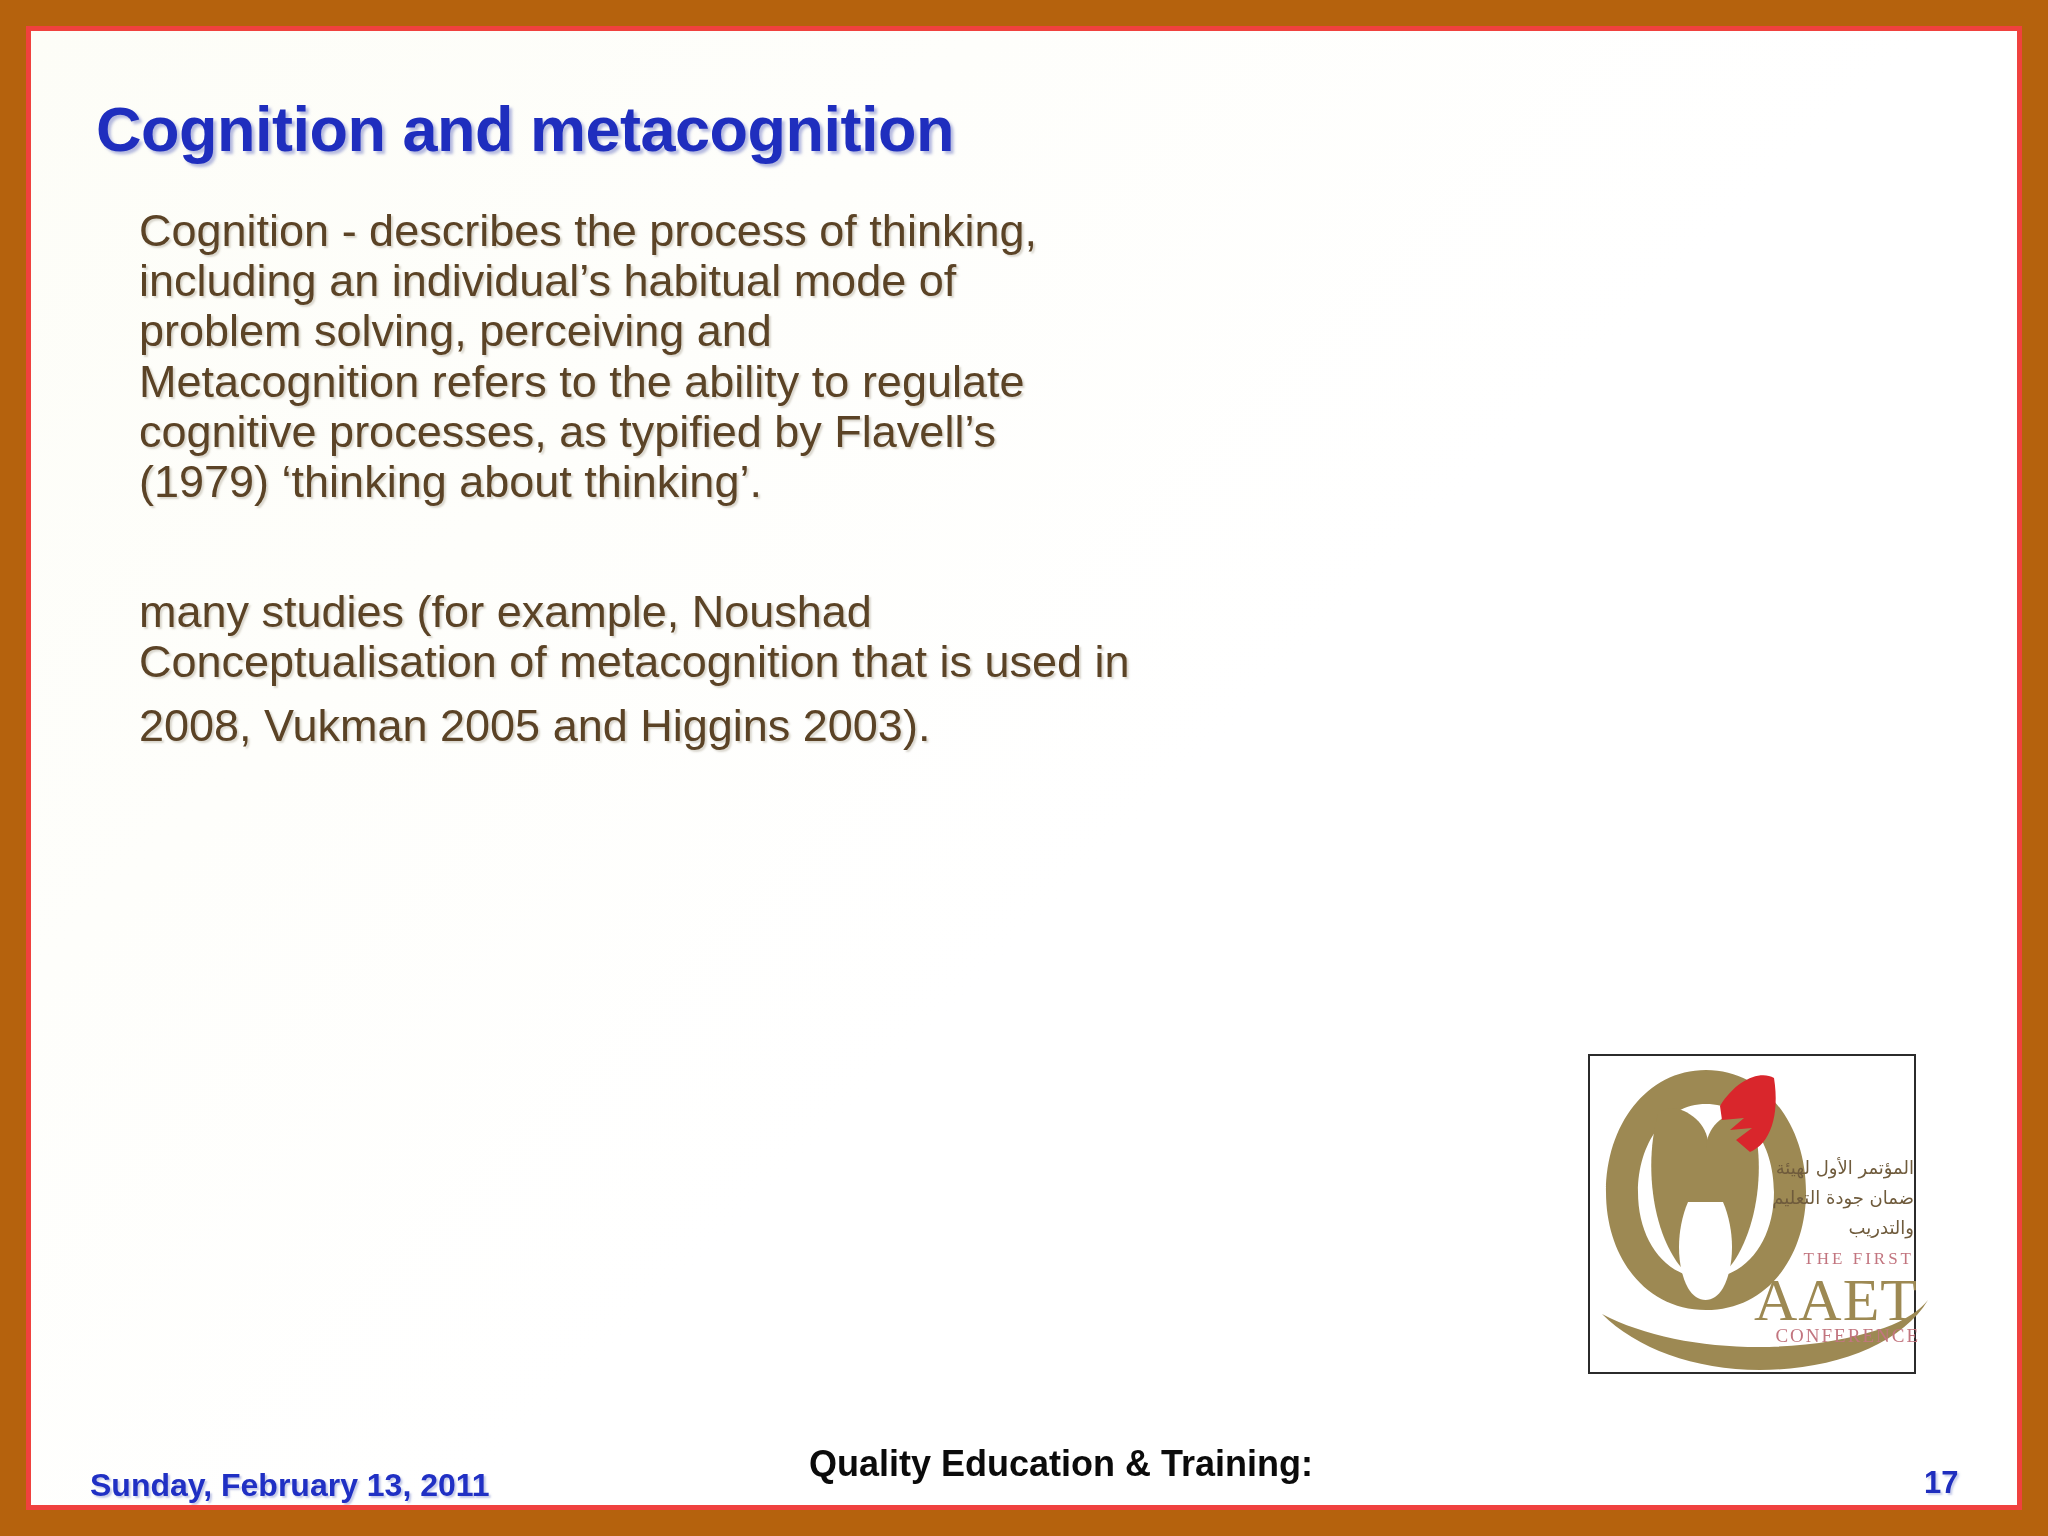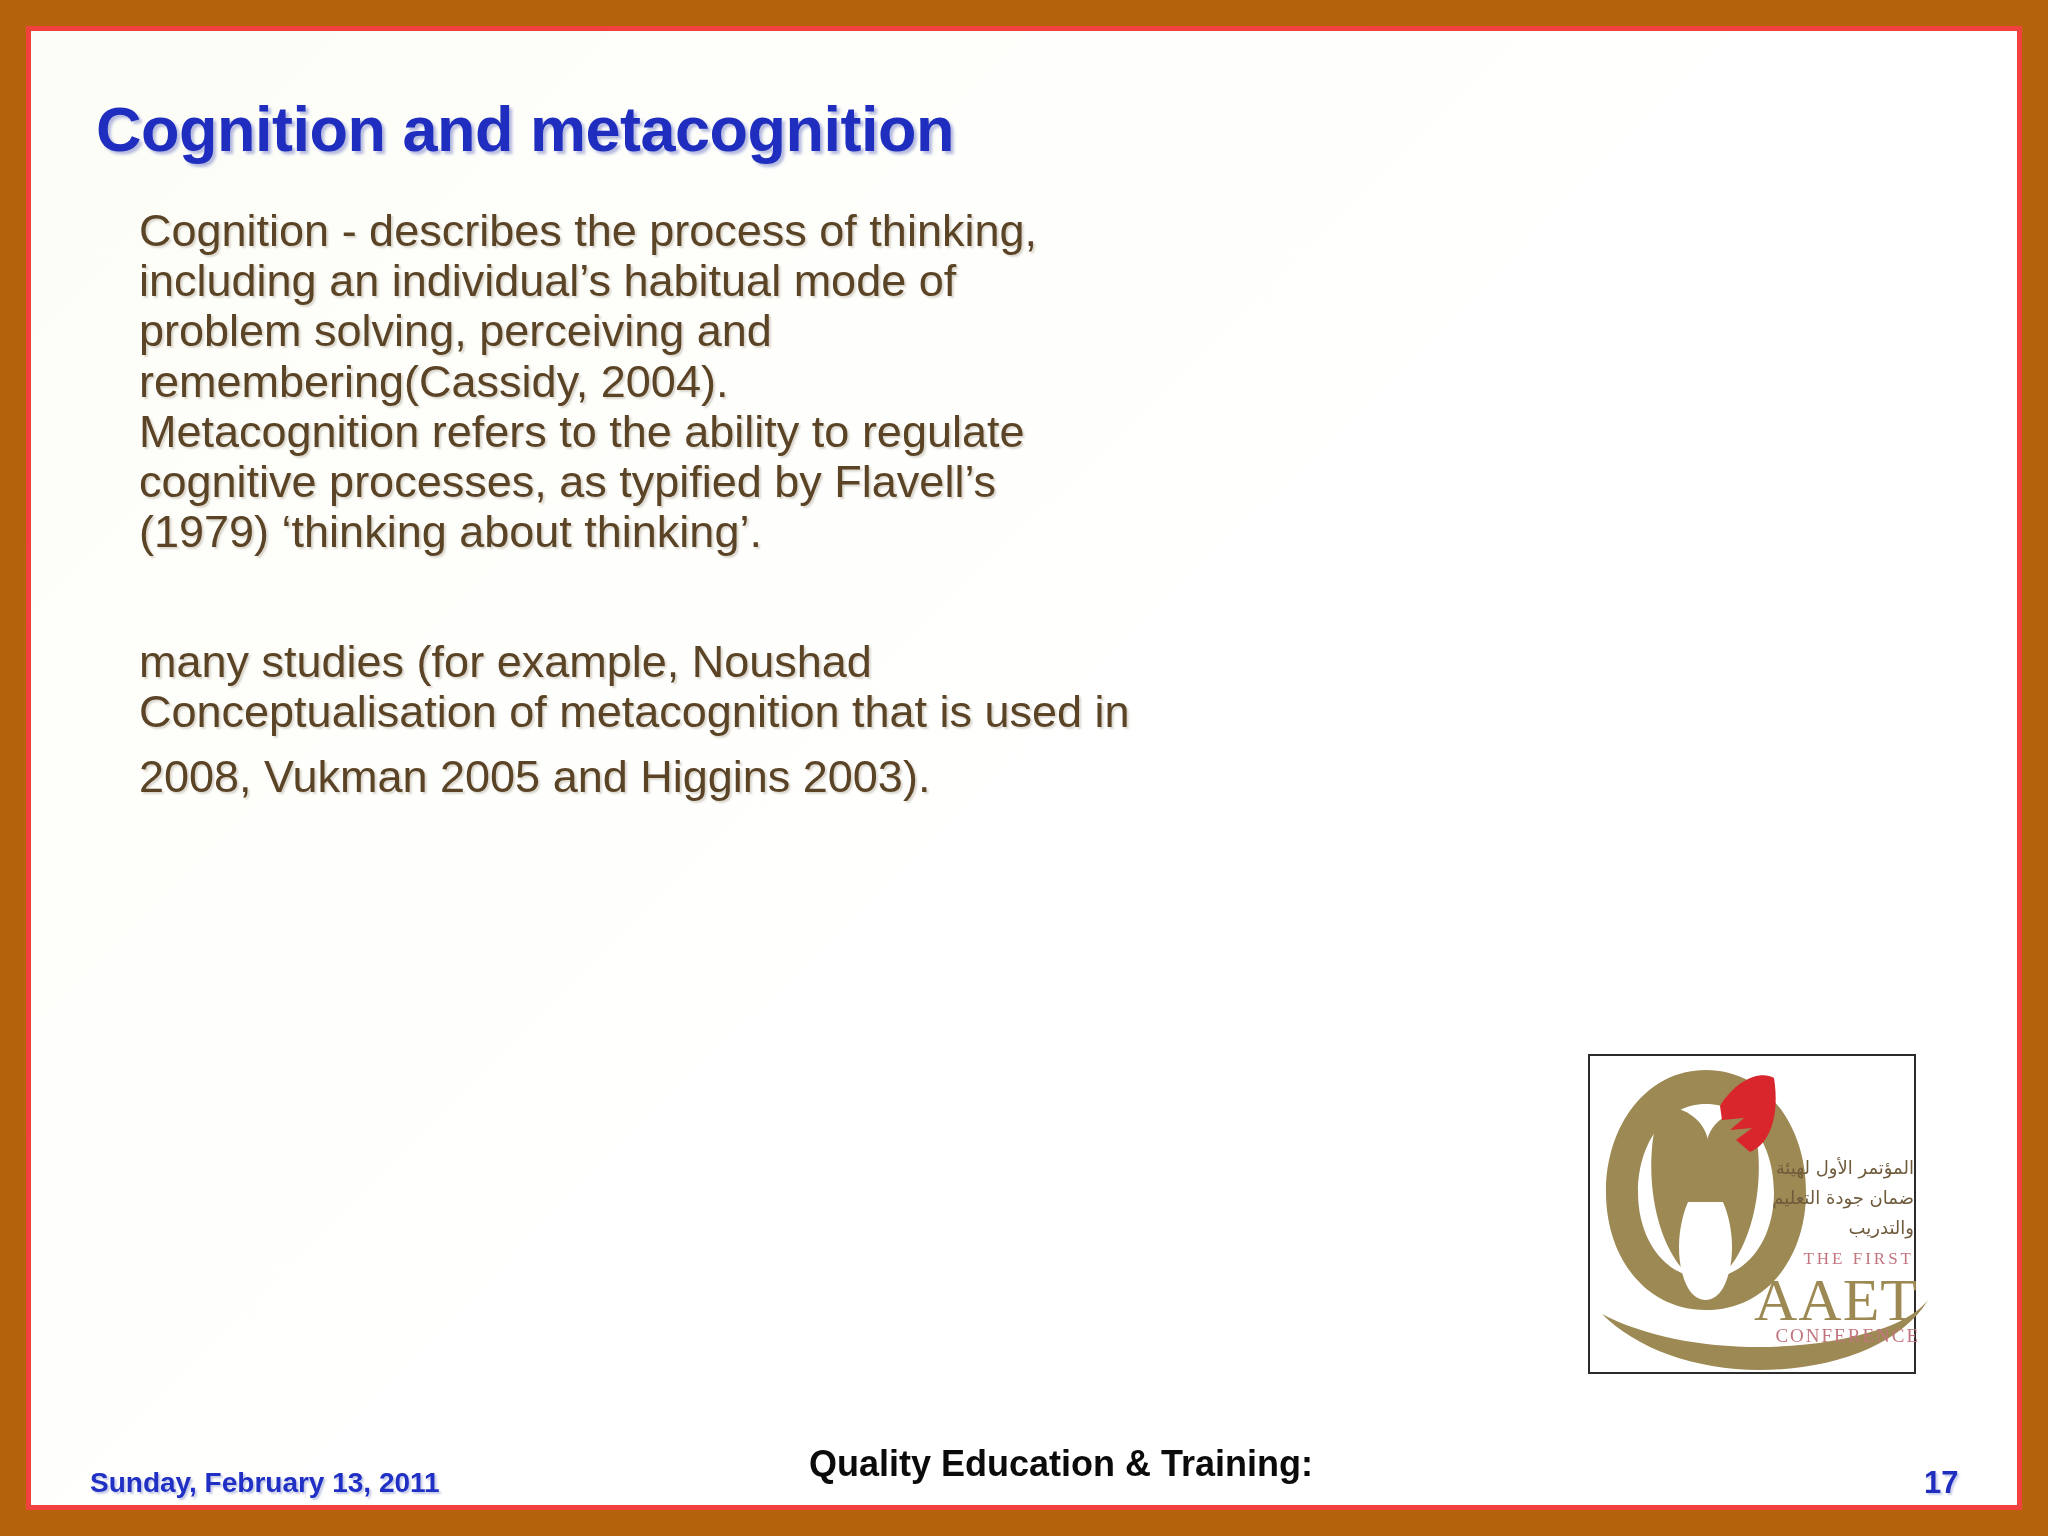--- a/index.html
+++ b/index.html
@@ -84,21 +84,21 @@
     background: #ffffff;
     box-sizing: border-box;
   }
   .logo-svg { position:absolute; left:-6px; top:-4px; width: 386px; height: 330px; }
 
   
   .footer-date {
     position: absolute;
     left: 59px;
     top: 1436px;
-    font-size: 28px;
+    font-size: 32px;
     font-weight: bold;
     color: #2030c4;
     text-shadow: 2px 2px 2px rgba(140,150,210,0.5);
     white-space: nowrap;
   }
   .footer-center {
     position: absolute;
     left: 770px;
     top: 1412px;
     width: 520px;
@@ -137,21 +137,20 @@
   <div class="slide-canvas">
 
     <div class="slide-title">Cognition and metacognition</div>
 
     <div class="body-block">
 
       <div class="para para-1">
         <span class="ln">Cognition - describes the process of thinking,</span>
         <span class="ln">including an individual’s habitual mode of</span>
         <span class="ln">problem solving, perceiving and</span>
-        <span class="ln">remembering(Cassidy, 2004).</span>
       </div>
 
       <div class="para para-2">
         <span class="ln">Metacognition refers to the ability to regulate</span>
         <span class="ln">cognitive processes, as typified by Flavell’s</span>
         <span class="ln">(1979) ‘thinking about thinking’.</span>
       </div>
 
       <div class="para para-3">
         <span class="ln">many studies (for example, Noushad</span>

